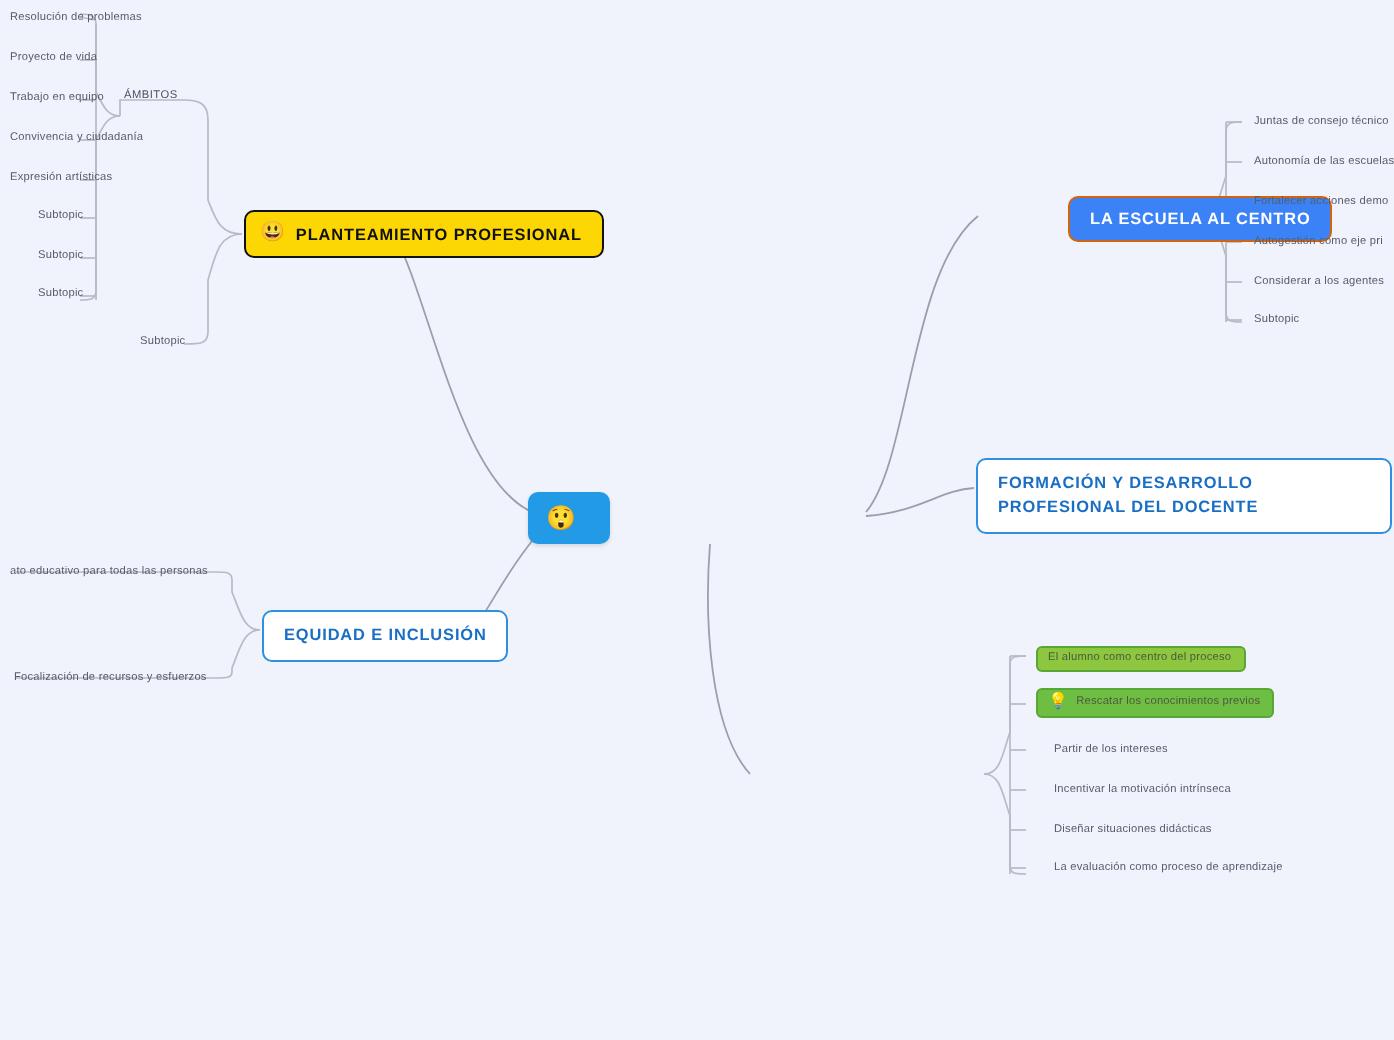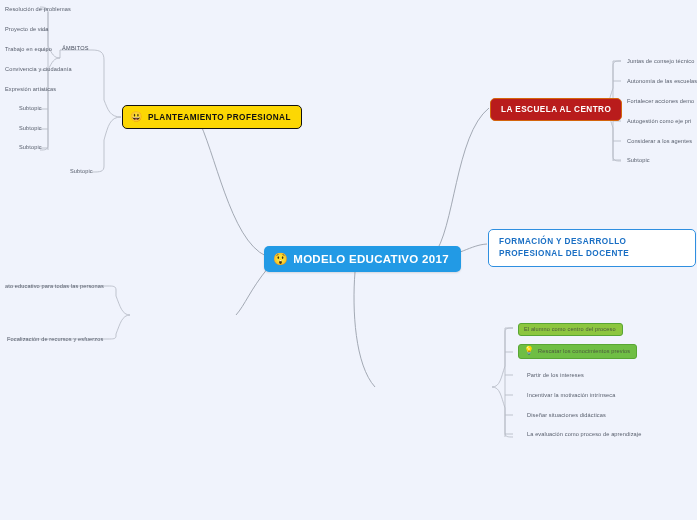--- a/index.html
+++ b/index.html
@@ -57,23 +57,24 @@
     padding: 6px 10px;
   }
   .topic-yellow {
     background: #fcd703;
     border: 1.4px solid #111111;
     color: #111111;
     padding-left: 7px;
   }
   .topic-yellow .emoji { margin-right: 5px; font-size: 10px; line-height: 1; }
   .topic-orange {
-    background: #b91c1c;
+    background: #3b82f6;
     border: 1.2px solid #d4640c;
     color: #ffffff;
+    margin-left: 44px;
   }
   .topic-white {
     background: #ffffff;
     border: 1.5px solid #2f8fe0;
     color: #1a6fc4;
     white-space: normal;
     line-height: 1.45;
   }
   .topic-green {
     background: #2c8c2c;
@@ -168,21 +169,20 @@
 
       <path d="M 130 315 C 122 315 120 306 116 296 L 116 290 C 116 286 113 286 108 286"></path>
       <path d="M 130 315 C 122 315 120 324 116 334 L 116 336 C 116 339 113 339 108 339"></path>
       <path d="M 108 286 L 8 286"></path>
       <path d="M 108 339 L 8 339"></path>
     </g>
   </svg>
 
   <div class="node central" style="left:264px; top:246px;">
     <span class="emoji">😲</span>
-    <span>MODELO EDUCATIVO 2017</span>
   </div>
 
   <div class="node topic topic-yellow" style="left:122px; top:105px;">
     <span class="emoji">😃</span>
     <span>PLANTEAMIENTO PROFESIONAL</span>
   </div>
 
   <div class="node label-plain" style="left:62px; top:45px;">ÁMBITOS</div>
 
   <div class="node leaf leaf-plain" style="left:0px; top:4px;">Resolución de problemas</div>
@@ -216,17 +216,20 @@
   </div>
   <div class="node leaf leaf-green" style="left:518px; top:344px;">
     <span class="emoji">💡</span>
     <span>Rescatar los conocimientos previos</span>
   </div>
   <div class="node leaf leaf-plain" style="left:522px; top:370px;">Partir de los intereses</div>
   <div class="node leaf leaf-plain" style="left:522px; top:390px;">Incentivar la motivación intrínseca</div>
   <div class="node leaf leaf-plain" style="left:522px; top:410px;">Diseñar situaciones didácticas</div>
   <div class="node leaf leaf-plain" style="left:522px; top:429px;">La evaluación como proceso de aprendizaje</div>
 
+  <div class="node topic topic-white" style="left:131px; top:305px;">
+    <span>EQUIDAD E INCLUSIÓN</span>
+  </div>
 
   <div class="node leaf leaf-plain" style="left:0px; top:281px;">ato educativo para todas las personas</div>
   <div class="node leaf leaf-plain" style="left:2px; top:334px;">Focalización de recursos y esfuerzos</div>
 
 </div>
 
 </body></html>

